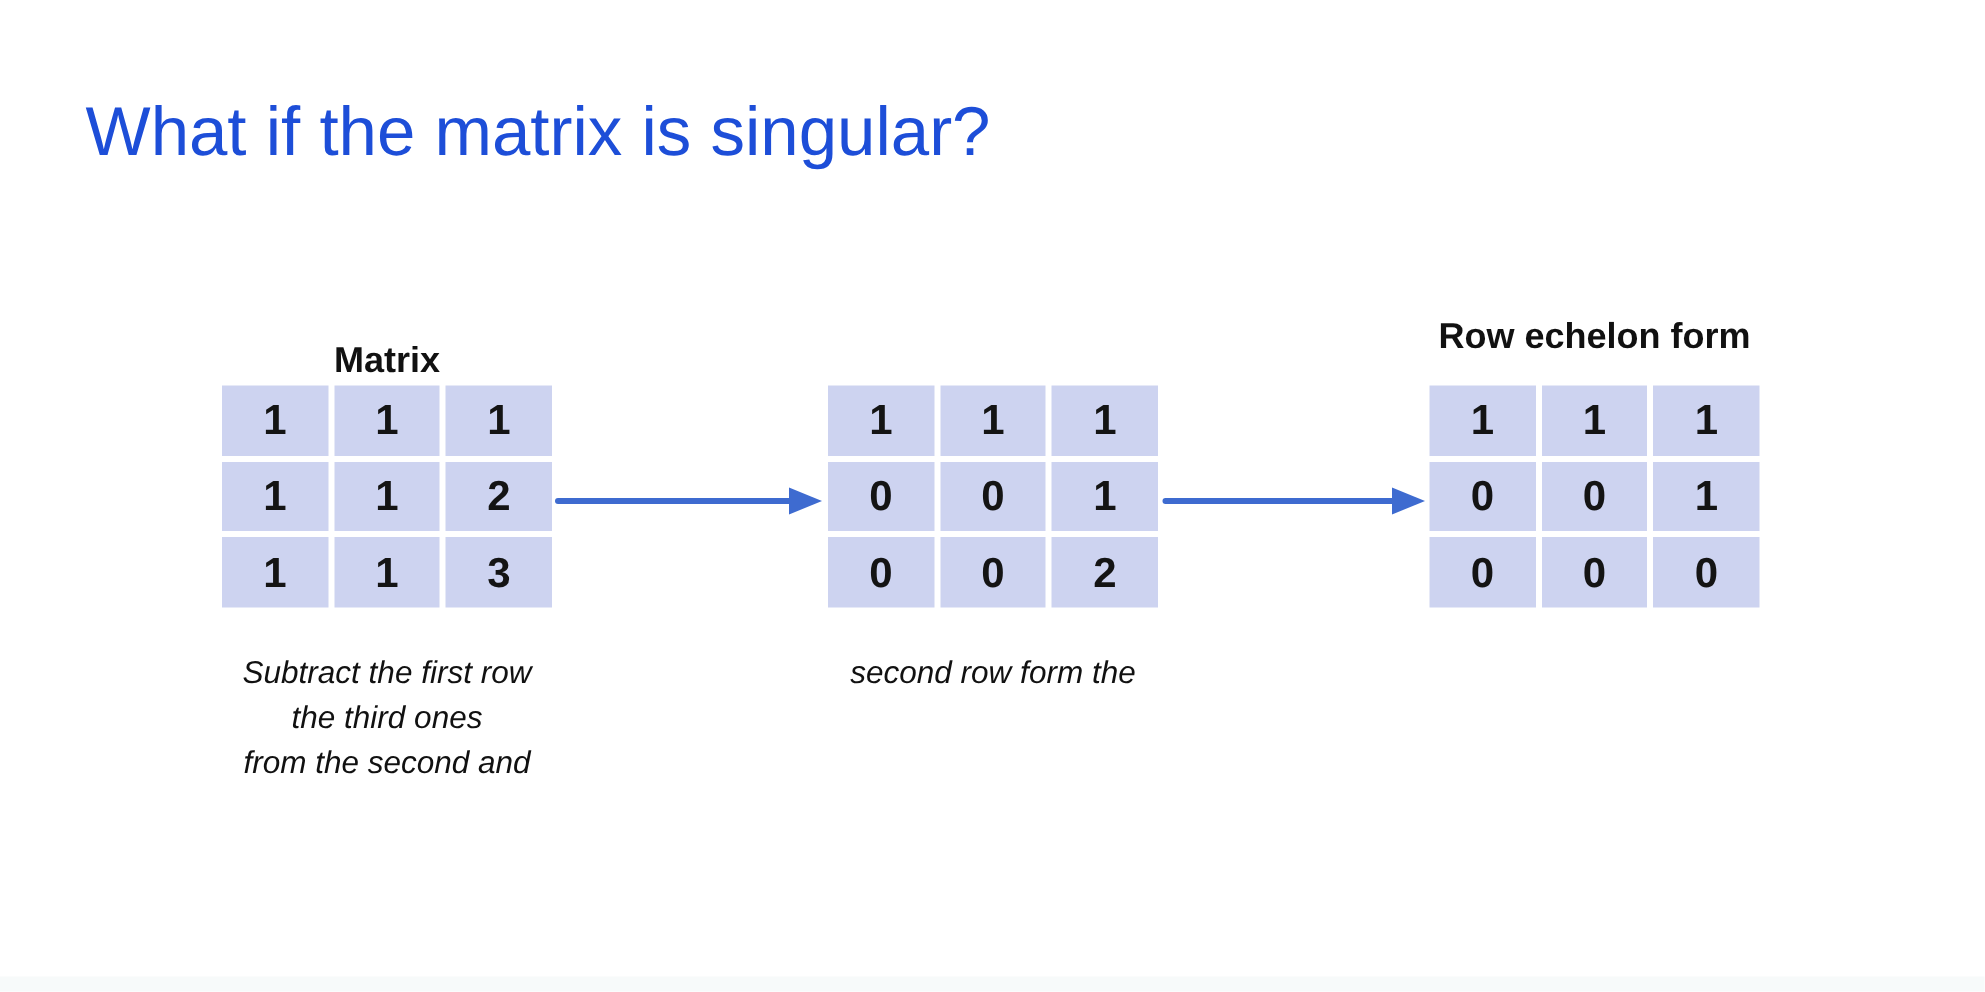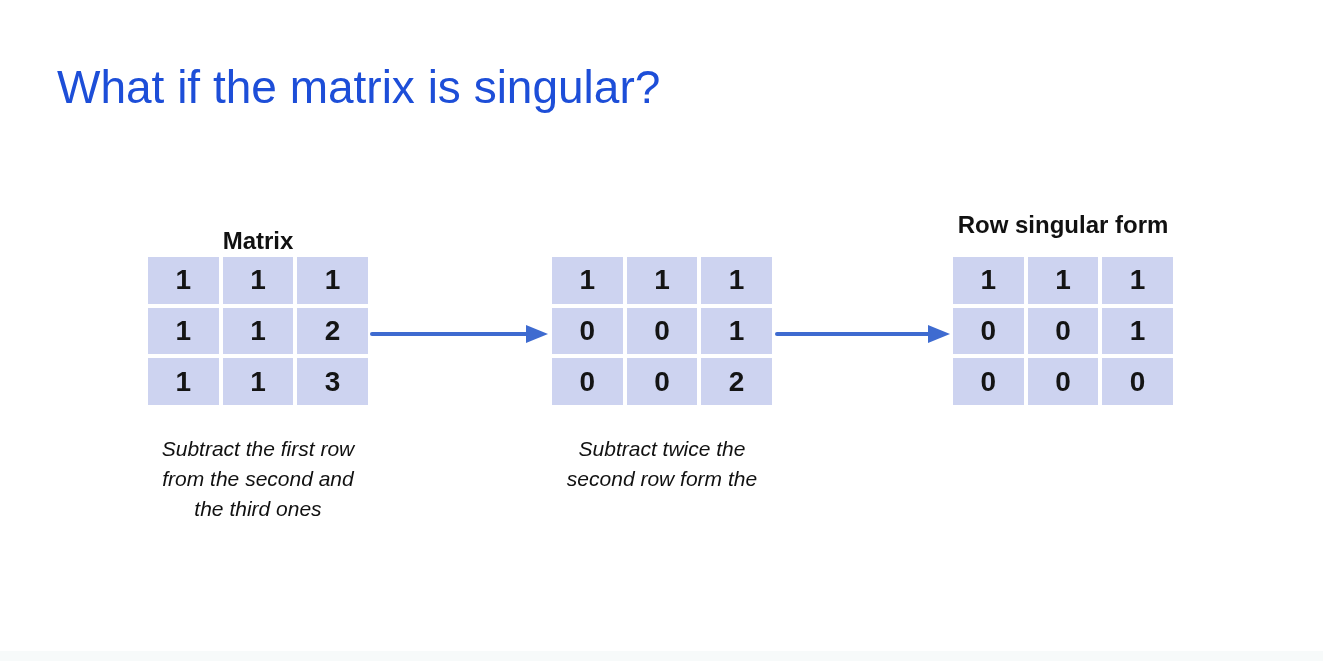--- a/index.html
+++ b/index.html
@@ -102,21 +102,21 @@
     width:1323px;height:10px;
     background:var(--footer-bg);
   }
 </style>
 </head>
 <body>
 
 <h1 class="slide-title">What if the matrix is singular?</h1>
 
 <div class="stage-header header-1">Matrix</div>
-<div class="stage-header header-3">Row singular form</div>
+<div class="stage-header header-3">Row echelon form</div>
 
 <div class="matrix-grid grid-1">
   <div class="matrix-cell">1</div>
   <div class="matrix-cell">1</div>
   <div class="matrix-cell">1</div>
   <div class="matrix-cell">1</div>
   <div class="matrix-cell">1</div>
   <div class="matrix-cell">2</div>
   <div class="matrix-cell">1</div>
   <div class="matrix-cell">1</div>
@@ -152,22 +152,21 @@
   <div class="matrix-cell">0</div>
   <div class="matrix-cell">0</div>
   <div class="matrix-cell">1</div>
   <div class="matrix-cell">0</div>
   <div class="matrix-cell">0</div>
   <div class="matrix-cell">0</div>
 </div>
 
 <div class="matrix-caption caption-1">
   <span class="caption-line">Subtract the first row</span>
+  <span class="caption-line">the third ones</span>
   <span class="caption-line">from the second and</span>
-  <span class="caption-line">the third ones</span>
 </div>
 
 <div class="matrix-caption caption-2">
-  <span class="caption-line">Subtract twice the</span>
   <span class="caption-line">second row form the</span>
 </div>
 
 <div class="footer-strip"></div>
 
 </body></html>

